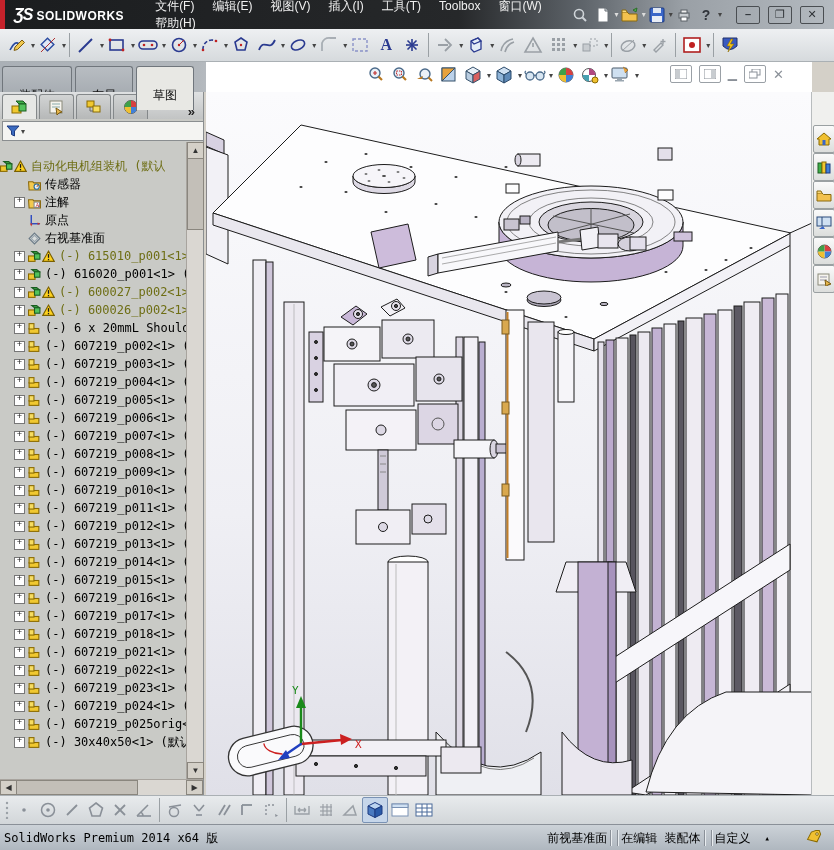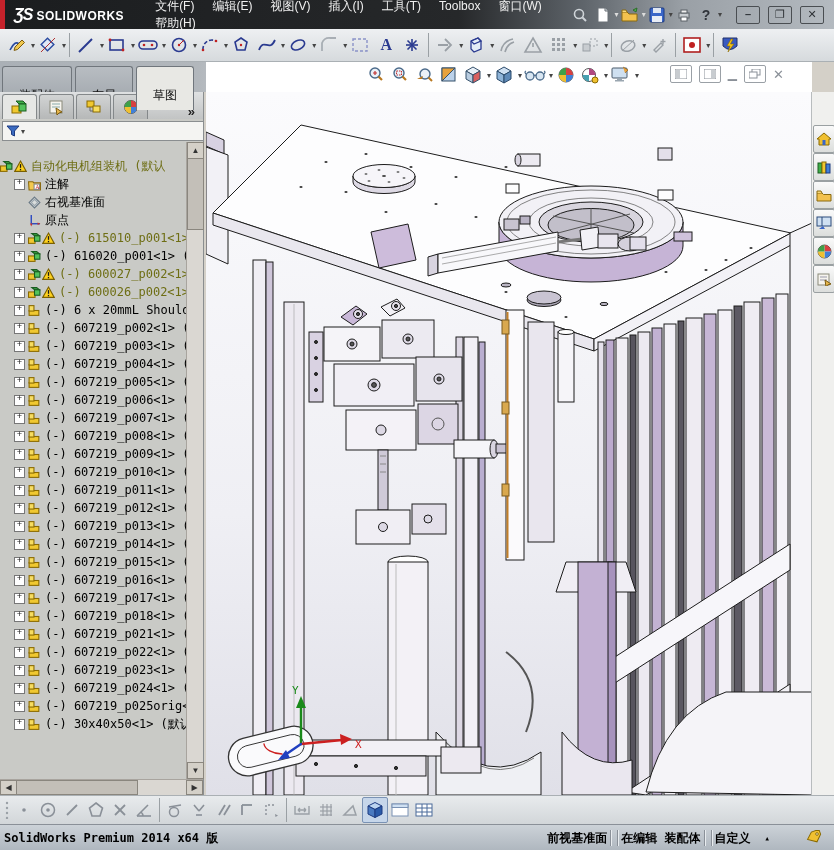--- a/index.html
+++ b/index.html
@@ -72,21 +72,21 @@
   .tpbtn{position:absolute;left:1px;width:20px;height:26px;background:linear-gradient(#fafafa,#dcdedc);
     border:1px solid #9aa0a2;border-radius:2px;display:flex;align-items:center;justify-content:center;}
   
   #snapbar{position:absolute;left:0;top:795px;width:834px;height:29px;background:linear-gradient(#e8ebed,#d2d6d9);
     border-top:1px solid #aab0b4;display:flex;align-items:center;padding-left:2px;box-sizing:border-box;}
   .si{display:inline-flex;align-items:center;justify-content:center;width:24px;height:24px;color:#8a9098;}
   .si.active{border:1px solid #7a92b4;background:#c6d6ea;border-radius:2px;}
   
   #statusbar{position:absolute;left:0;top:824px;width:834px;height:26px;
     background:linear-gradient(#ccd2d8,#aeb6be);border-top:1px solid #8a9098;
-    display:flex;align-items:center;font-family:"DejaVu Sans Mono","Liberation Mono",monospace;font-size:12px;color:#000;font-weight:bold;}
+    display:flex;align-items:center;font-family:"DejaVu Sans Mono","Liberation Mono",monospace;font-size:12px;color:#000;}
   .ssep{width:1px;height:16px;background:#8a9098;margin:0 3px;box-shadow:1px 0 0 #e8ecef;}
   #sb-left{margin-left:4px;}
   #sb-defined{margin-left:auto;}
   #sb-tag{margin-left:36px;margin-right:12px;}
 </style>
 </head>
 <body>
 
 <div id="win">
 
@@ -688,60 +688,72 @@
             <svg width="13" height="13" viewBox="0 0 12 12">
               <polygon points="6,1 11.3,10.5 0.7,10.5" fill="#ffd21e" stroke="#7a6000"></polygon>
               <rect x="5.4" y="3.8" width="1.2" height="3.4" fill="#1a1a1a"></rect>
               <rect x="5.4" y="8.2" width="1.2" height="1.3" fill="#1a1a1a"></rect>
             </svg>
           </span>
     <span class="lbl olive">自动化电机组装机 (默认</span>
   </div>
 
 
+  <div class="trow child">
+    <span class="exp hidden">+</span>
+    <span class="ticon">
+            <svg width="13" height="13" viewBox="0 0 12 12">
+              <path d="M0.5,3.5 h4 l1,1 h6 v6.5 h-10.5 z" fill="#f3c94f" stroke="#8a6a10"></path>
+              <circle cx="8" cy="8" r="2.4" fill="#e8f0f8" stroke="#2a6a9a"></circle>
+              <line x1="8" y1="8" x2="9.6" y2="6.6" stroke="#c05a10"></line>
+            </svg>
+          </span>
+
+    <span class="lbl">传感器</span>
+  </div>
 
   <div class="trow child">
     <span class="exp">+</span>
     <span class="ticon">
             <svg width="13" height="13" viewBox="0 0 12 12">
               <path d="M0.5,3.5 h4 l1,1 h6 v6.5 h-10.5 z" fill="#f3c94f" stroke="#8a6a10"></path>
               <rect x="5.6" y="5.6" width="5" height="5" fill="#fff" stroke="#888"></rect>
               <text x="6.6" y="10" font-size="5.5" fill="#c02020" font-family="Liberation Serif,serif">A</text>
             </svg>
           </span>
 
     <span class="lbl">注解</span>
   </div>
 
 
-
-  <div class="trow child">
-    <span class="exp hidden">+</span>
-    <span class="ticon">
-            <svg width="13" height="13" viewBox="0 0 12 12">
-              <polygon points="6,1 11,6 6,11 1,6" fill="#eef2f4" fill-opacity="0.5" stroke="#6a7a86"></polygon>
-              <polygon points="6,3 9,6 6,9 3,6" fill="none" stroke="#9aa6ae"></polygon>
-            </svg>
-          </span>
-
-    <span class="lbl">右视基准面</span>
-  </div>
 
   <div class="trow child">
     <span class="exp hidden">+</span>
     <span class="ticon">
             <svg width="13" height="13" viewBox="0 0 12 12">
               <line x1="3" y1="1" x2="3" y2="9" stroke="#2040c0" stroke-width="1.2"></line>
               <line x1="3" y1="9" x2="11" y2="9" stroke="#2040c0" stroke-width="1.2"></line>
               <polygon points="3,11.5 1.8,8.8 4.2,8.8" fill="#c03030"></polygon>
               <polygon points="11.5,9 8.8,7.8 8.8,10.2" fill="#c03030"></polygon>
             </svg>
           </span>
 
     <span class="lbl">原点</span>
+  </div>
+
+  <div class="trow child">
+    <span class="exp hidden">+</span>
+    <span class="ticon">
+            <svg width="13" height="13" viewBox="0 0 12 12">
+              <polygon points="6,1 11,6 6,11 1,6" fill="#eef2f4" fill-opacity="0.5" stroke="#6a7a86"></polygon>
+              <polygon points="6,3 9,6 6,9 3,6" fill="none" stroke="#9aa6ae"></polygon>
+            </svg>
+          </span>
+
+    <span class="lbl">右视基准面</span>
   </div>
 
   <div class="trow child">
     <span class="exp">+</span>
     <span class="ticon">
             <svg width="13" height="13" viewBox="0 0 12 12">
               <rect x="0.5" y="5.5" width="6" height="5" fill="#f0c830" stroke="#8a6a00"></rect>
               <polygon points="3.5,1.5 8,1.5 10.5,3.5 6,3.5" fill="#3fae49" stroke="#1a5c20"></polygon>
               <rect x="6" y="3.5" width="5" height="5" fill="#52c25c" stroke="#1a5c20"></rect>
             </svg>

